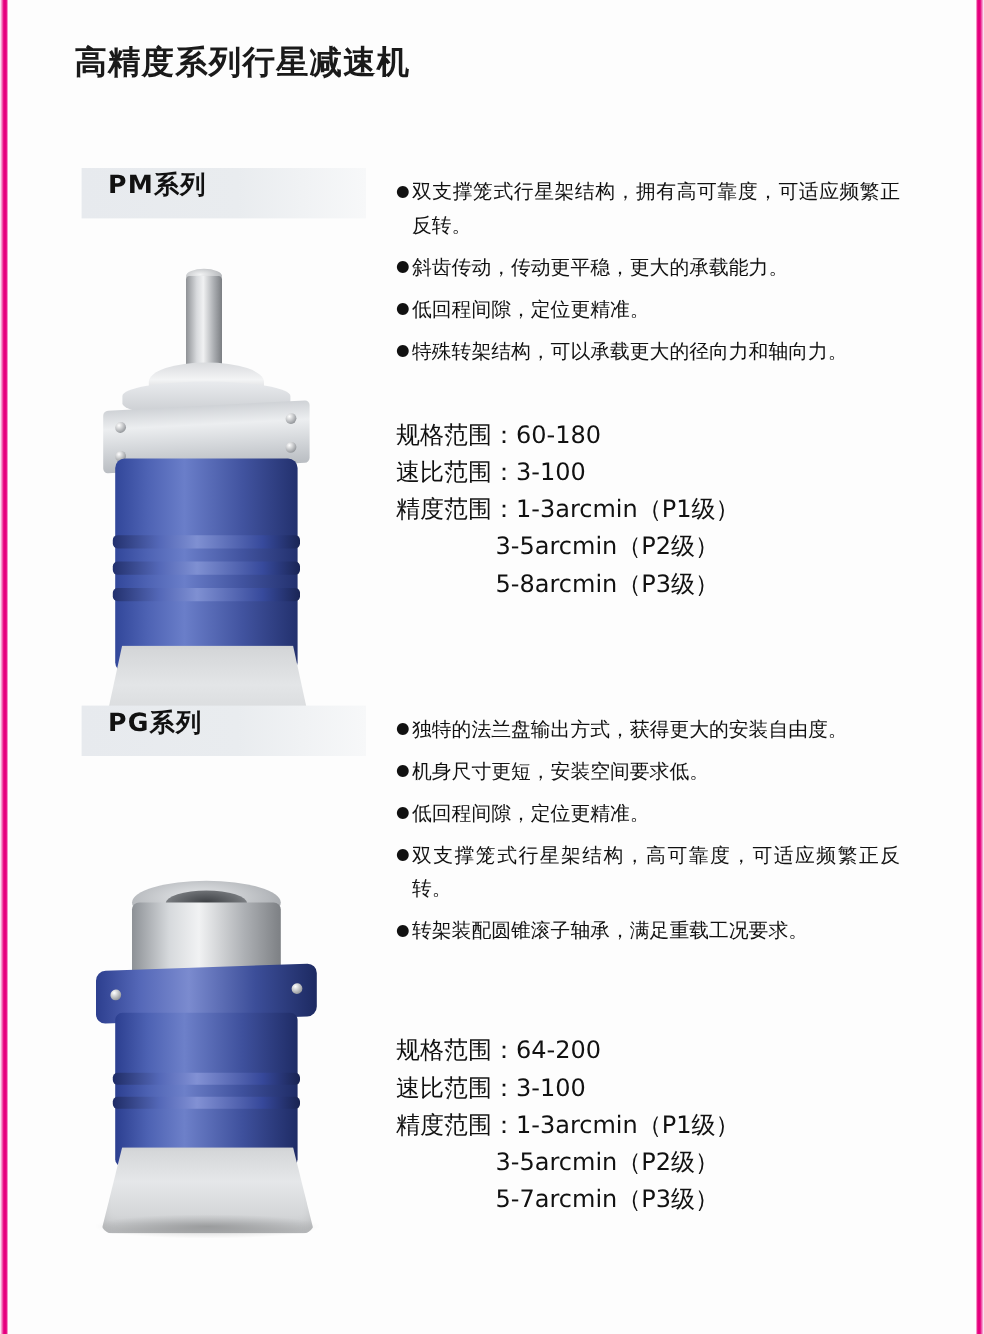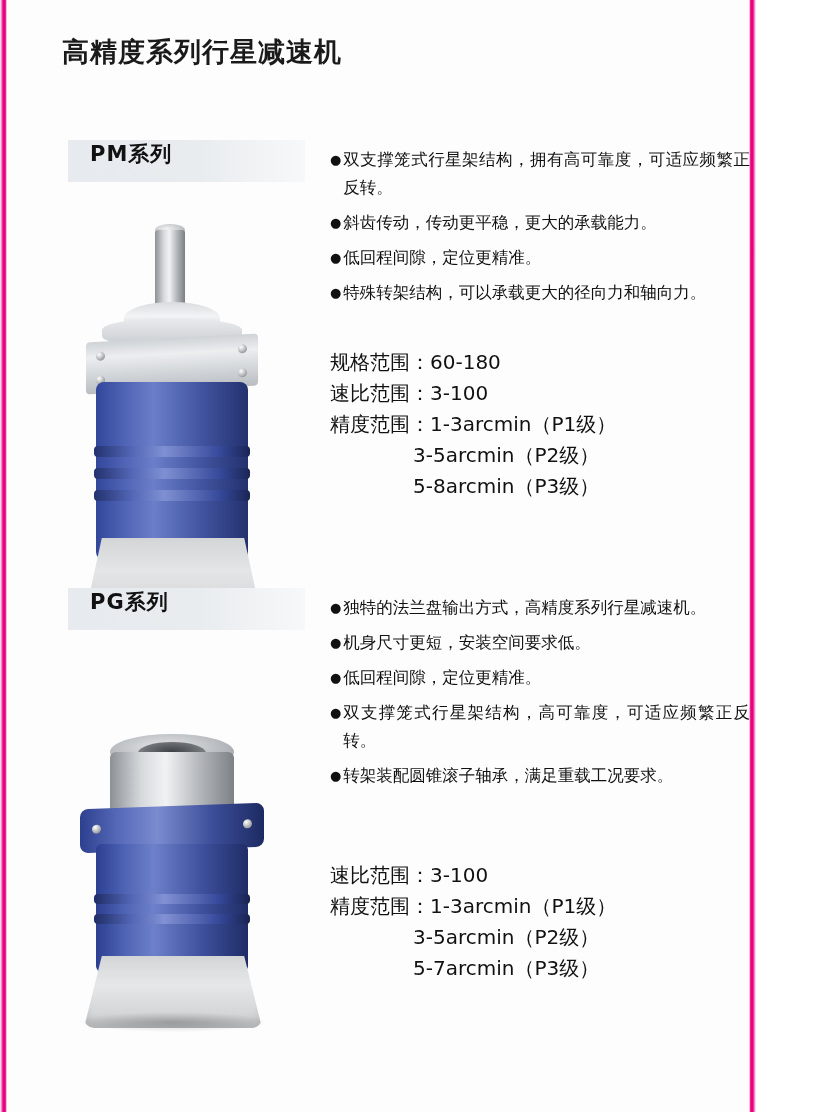--- a/index.html
+++ b/index.html
@@ -10,21 +10,21 @@
     width: 820px;
     height: 1112px;
     background: #ffffff;
     font-family: "Liberation Sans", sans-serif;
     position: relative;
     overflow: hidden;
   }
   .page {
     position: absolute;
     left: 0; top: 0;
-    width: 756px;
+    width: 820px;
     height: 1112px;
     background: #fdfdfd;
   }
   
   .edge-left {
     position: absolute;
     left: 0; top: 0;
     width: 7px; height: 1112px;
     background: linear-gradient(to right,#ffffff 0%, #e6007e 45%, #e6007e 75%, #ffffff 100%);
   }
@@ -369,41 +369,42 @@
       <div class="pg-body"></div>
       <div class="pg-ring pg-r1"></div>
       <div class="pg-ring pg-r2"></div>
       <div class="pg-base"></div>
       <div class="pg-base-shadow"></div>
     </div>
 
     <div class="bullets">
       <div class="bullet-row">
         <span class="bullet-dot">●</span>
-        <span class="bullet-text">独特的法兰盘输出方式，高精度系列行星减速机。</span>
+        <span class="bullet-text">独特的法兰盘输出方式，获得更大的安装自由度。</span>
       </div>
       <div class="bullet-row">
         <span class="bullet-dot">●</span>
         <span class="bullet-text">机身尺寸更短，安装空间要求低。</span>
       </div>
       <div class="bullet-row">
         <span class="bullet-dot">●</span>
         <span class="bullet-text">低回程间隙，定位更精准。</span>
       </div>
       <div class="bullet-row">
         <span class="bullet-dot">●</span>
         <span class="bullet-text">双支撑笼式行星架结构，高可靠度，可适应频繁正反转。</span>
       </div>
       <div class="bullet-row">
         <span class="bullet-dot">●</span>
         <span class="bullet-text">转架装配圆锥滚子轴承，满足重载工况要求。</span>
       </div>
     </div>
 
     <div class="specs" style="top:272px;">
+      <div class="spec-line">规格范围：64-200</div>
       <div class="spec-line">速比范围：3-100</div>
       <div class="spec-line">精度范围：1-3arcmin（P1级）</div>
       <div class="spec-line indent">3-5arcmin（P2级）</div>
       <div class="spec-line indent">5-7arcmin（P3级）</div>
     </div>
   </div>
 
 
 </div>
 

